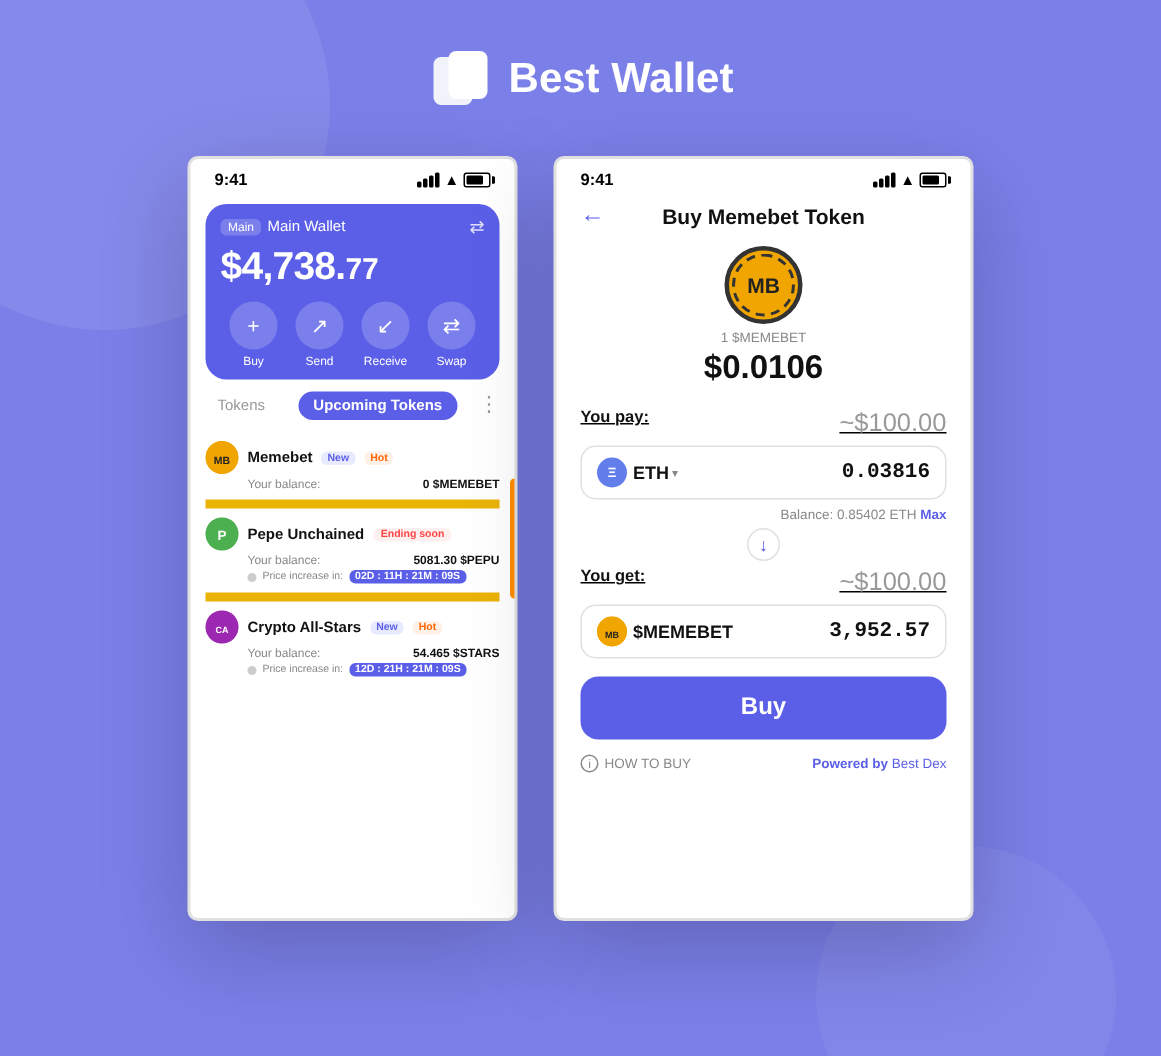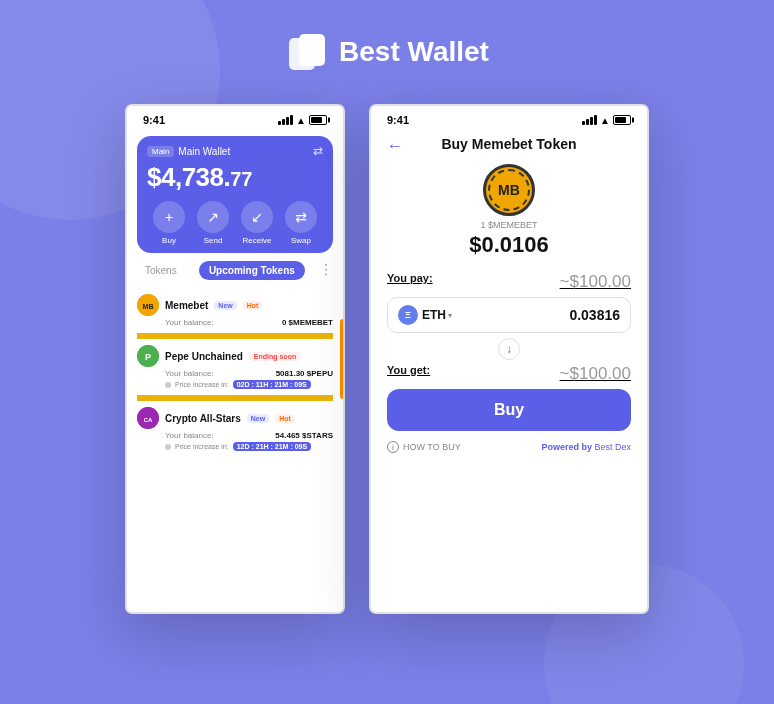--- a/index.html
+++ b/index.html
@@ -414,20 +414,21 @@
     .chevron-down {
       font-size: 8px;
       color: #888;
       margin-left: 2px;
     }
     .pay-amount {
       margin-left: auto;
       font-size: 14px;
       font-weight: 600;
       color: #111;
+      font-family: Liberation Mono, monospace;
     }
 
     .balance-row {
       display: flex;
       justify-content: flex-end;
       font-size: 9px;
       color: #888;
       margin-bottom: 3px;
     }
     .balance-max {
@@ -701,30 +702,44 @@
       <div class="section-label-row">
         <span class="section-label">You pay:</span>
         <span class="section-amount">~$100.00</span>
       </div>
       <div class="pay-input-row">
         <div class="eth-icon">Ξ</div>
         <span class="coin-name">ETH</span>
         <span class="chevron-down">▾</span>
         <span class="pay-amount">0.03816</span>
       </div>
+      <div class="balance-row">
+        <span>Balance: 0.85402 ETH</span>
+        &nbsp;<span class="balance-max">Max</span>
+      </div>
 
       
       <div class="swap-arrow-center">
         <div class="swap-arrow-btn">↓</div>
       </div>
 
       
       <div class="section-label-row">
         <span class="section-label">You get:</span>
         <span class="section-amount">~$100.00</span>
+      </div>
+      <div class="get-input-row">
+        <div class="memebet-icon">
+          <svg viewBox="0 0 20 20" width="20" height="20">
+            <circle cx="10" cy="10" r="10" fill="#f0a500"></circle>
+            <text x="10" y="14" text-anchor="middle" font-size="6" font-weight="900" fill="#222">MB</text>
+          </svg>
+        </div>
+        <span class="coin-name">$MEMEBET</span>
+        <span class="pay-amount">3,952.57</span>
       </div>
 
       
       <button class="buy-button">Buy</button>
 
       
       <div class="buy-footer">
         <div class="how-to-buy">
           <div class="info-icon">i</div>
           <span>HOW TO BUY</span>

